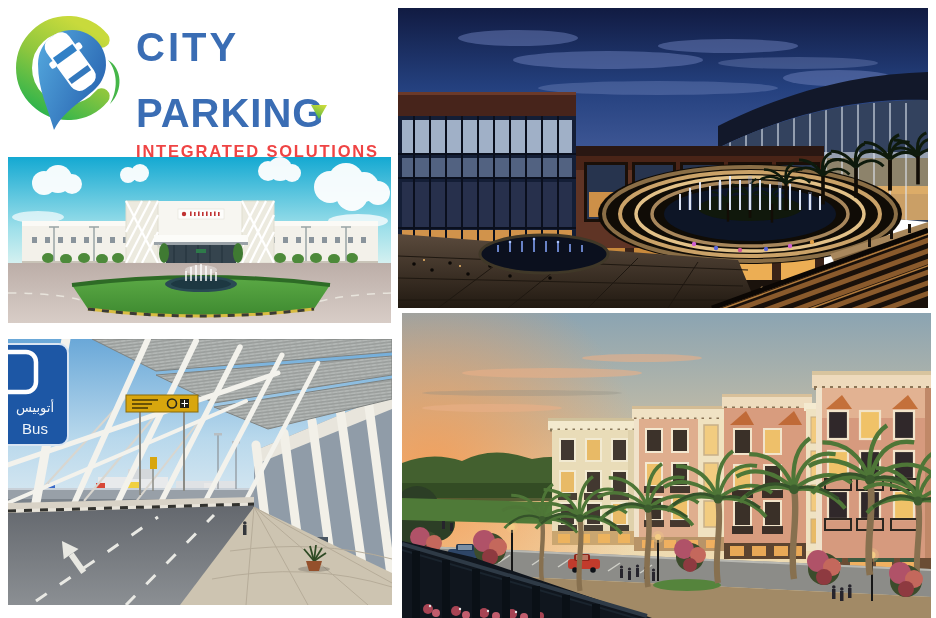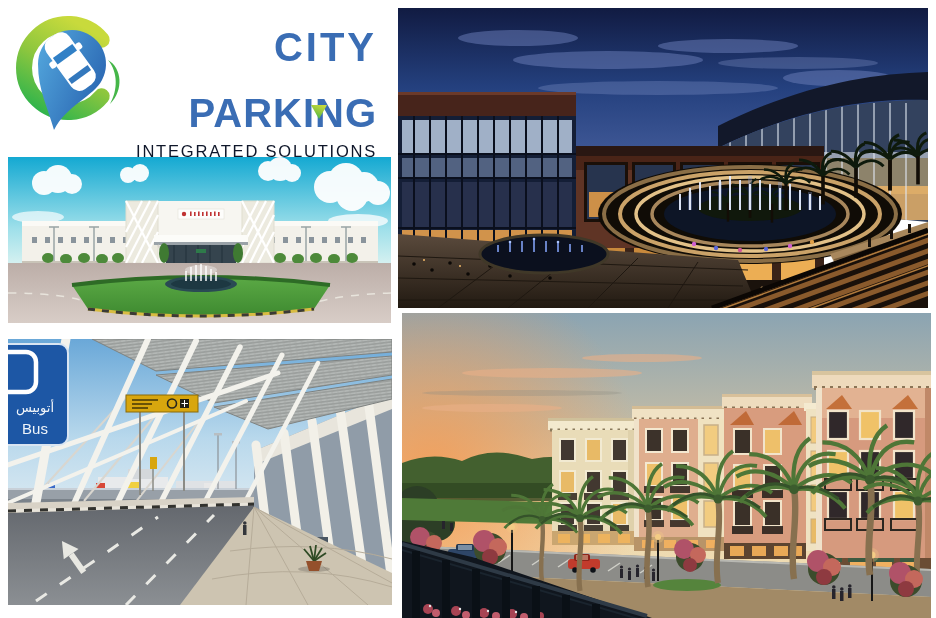--- a/index.html
+++ b/index.html
@@ -3,24 +3,24 @@
 <meta charset="utf-8">
 <title>City Parking</title>
 <style>
   html,body{margin:0;padding:0;background:#ffffff;}
   .canvas{position:relative;width:936px;height:618px;background:#ffffff;overflow:hidden;
           font-family:"Liberation Sans",sans-serif;}
   .photo{position:absolute;display:block;}
   .logo{position:absolute;left:14px;top:6px;width:322px;height:144px;}
   .logo-mark{position:absolute;left:0;top:2px;}
   .logo-text{position:absolute;left:122px;top:20px;white-space:nowrap;}
-  .logo-l1,.logo-l2{color:#3a6db4;font-weight:bold;font-size:40px;line-height:43px;text-align:right;}
+  .logo-l1,.logo-l2{color:#3a6db4;font-weight:bold;font-size:40px;line-height:43px;}
   .logo-l1{letter-spacing:3px;}
   .logo-l2{letter-spacing:1px;margin-top:23px;}
-  .logo-tag{color:#0f172a;font-size:16.5px;letter-spacing:1.8px;margin-top:7px;font-weight:normal;}
+  .logo-tag{color:#ef4444;font-size:16.5px;letter-spacing:1.8px;margin-top:7px;font-weight:bold;}
   .gpin{position:absolute;left:296px;top:99px;}
   svg{display:block;}
 </style>
 </head>
 <body>
 
 <div class="canvas">
 
   <div class="logo">
     <svg class="logo-mark" width="116" height="136" viewBox="0 0 116 136">

